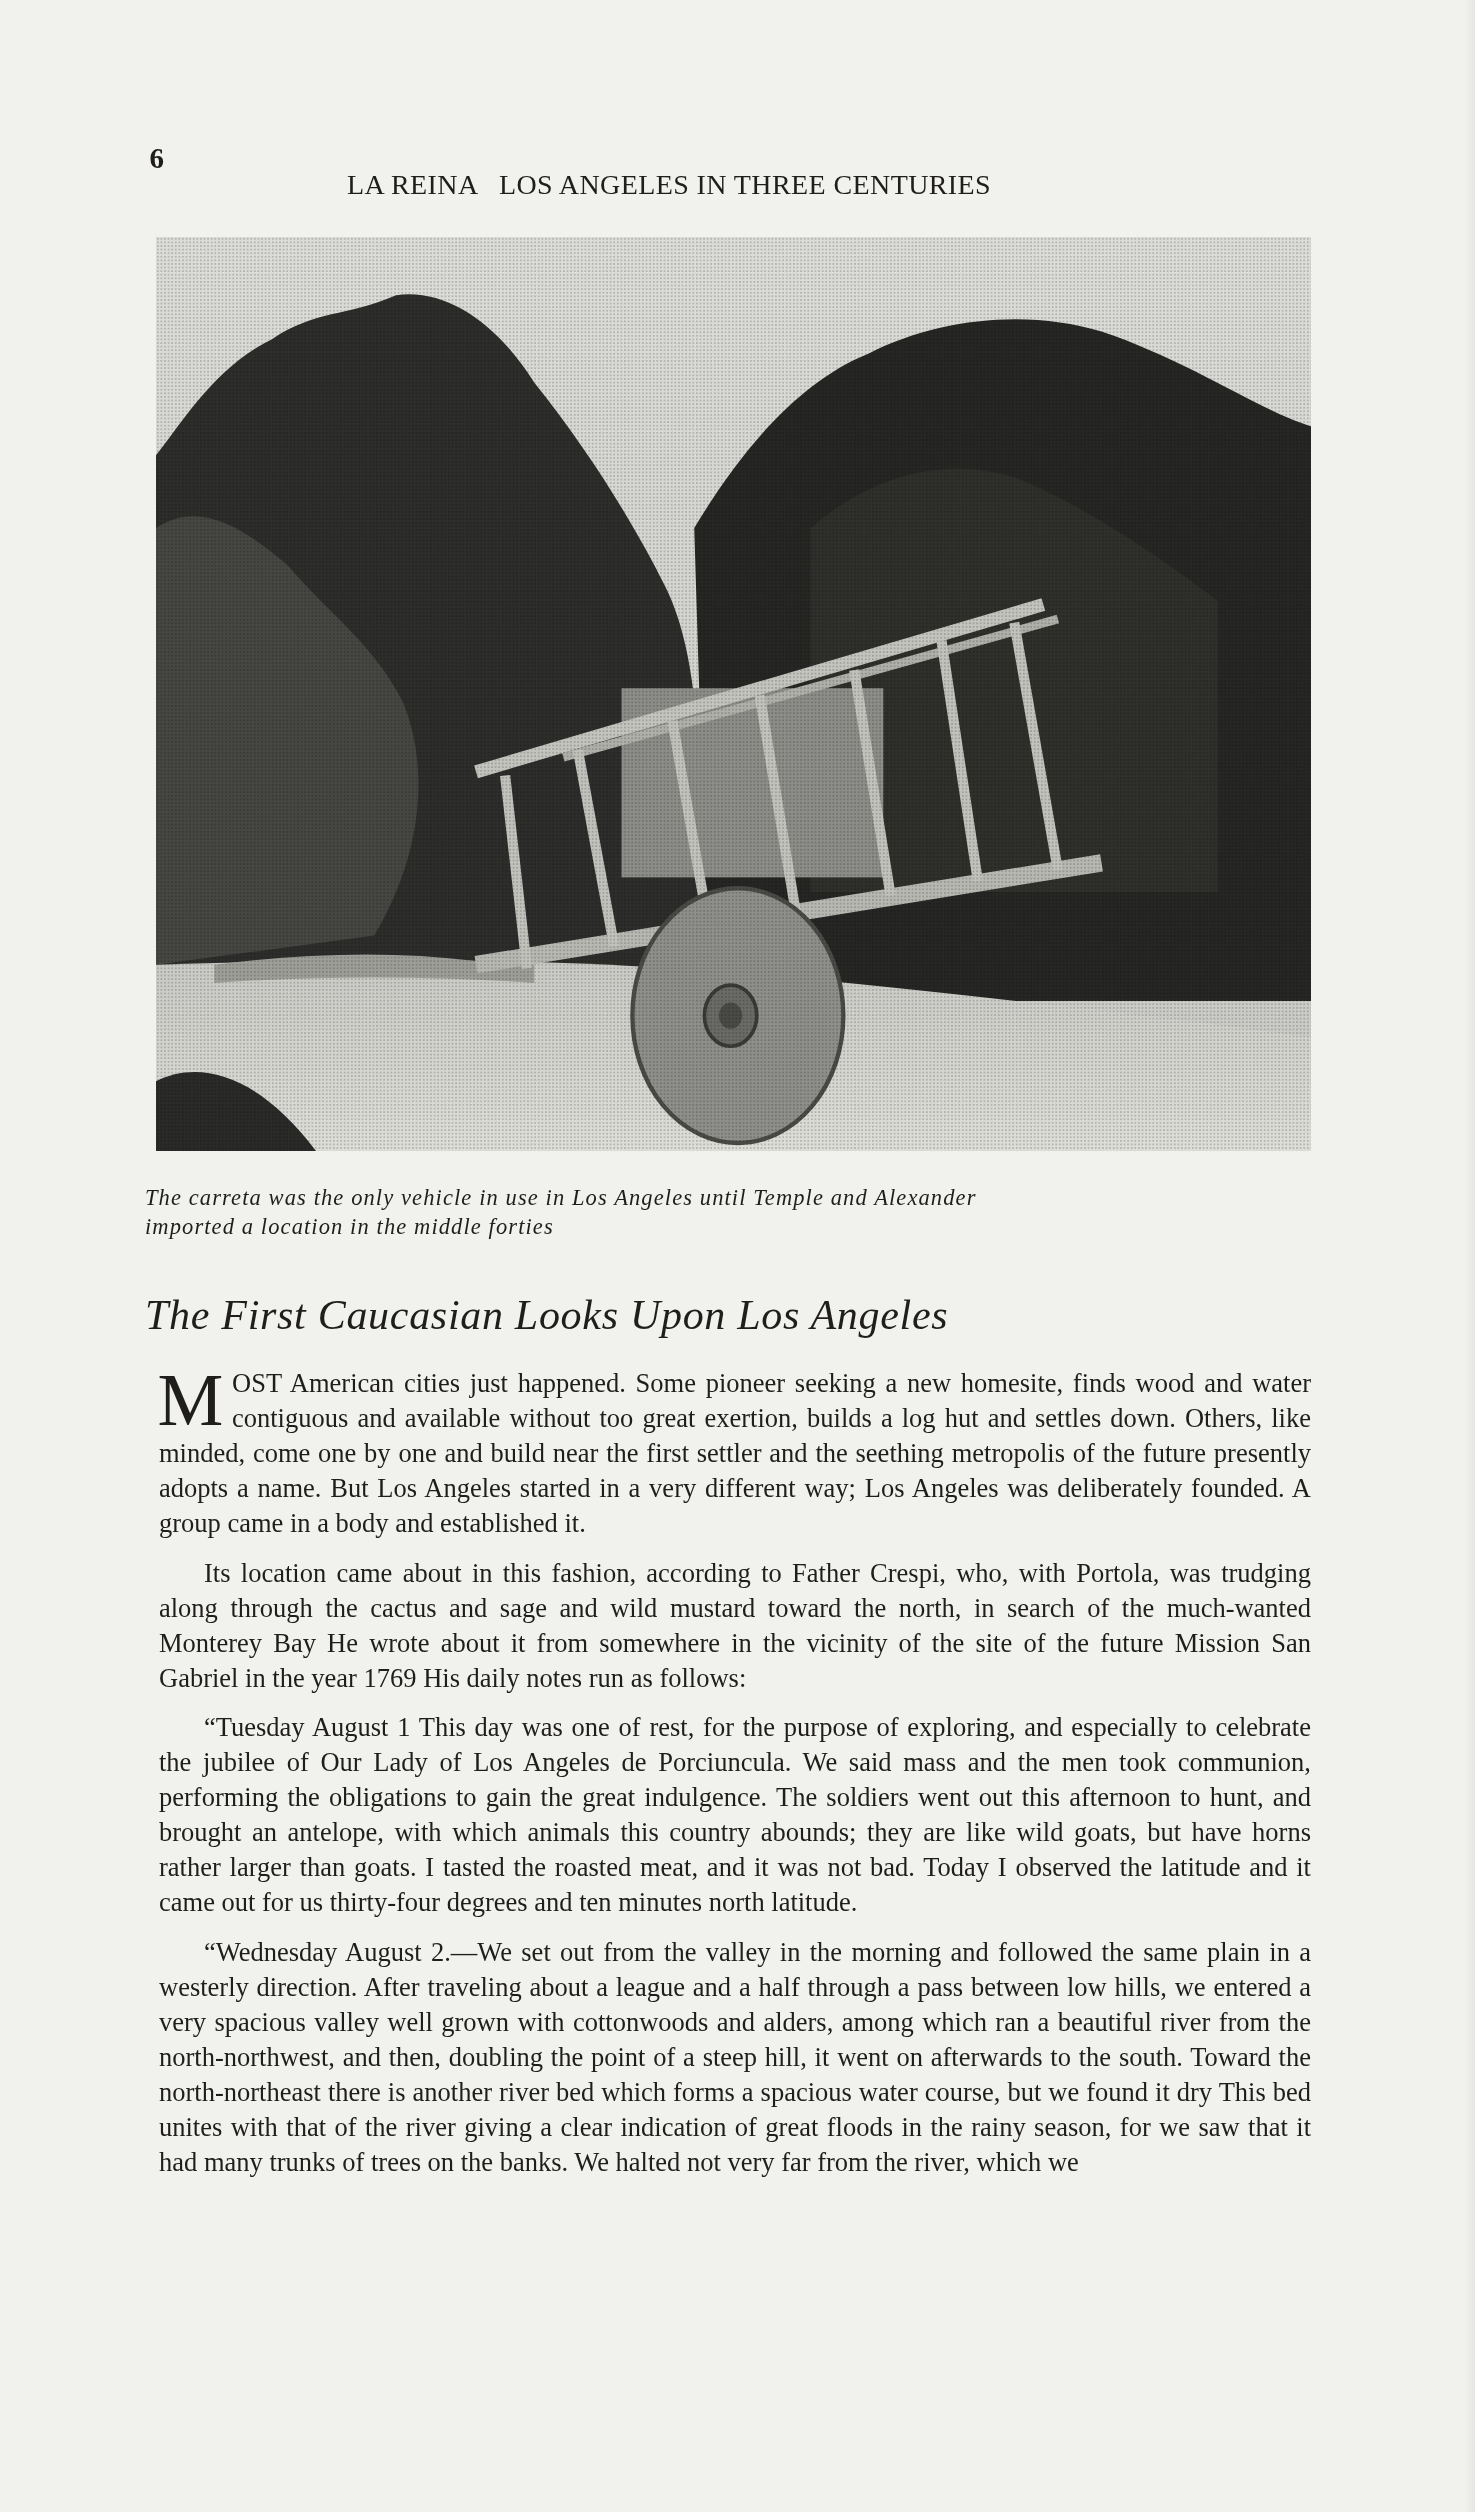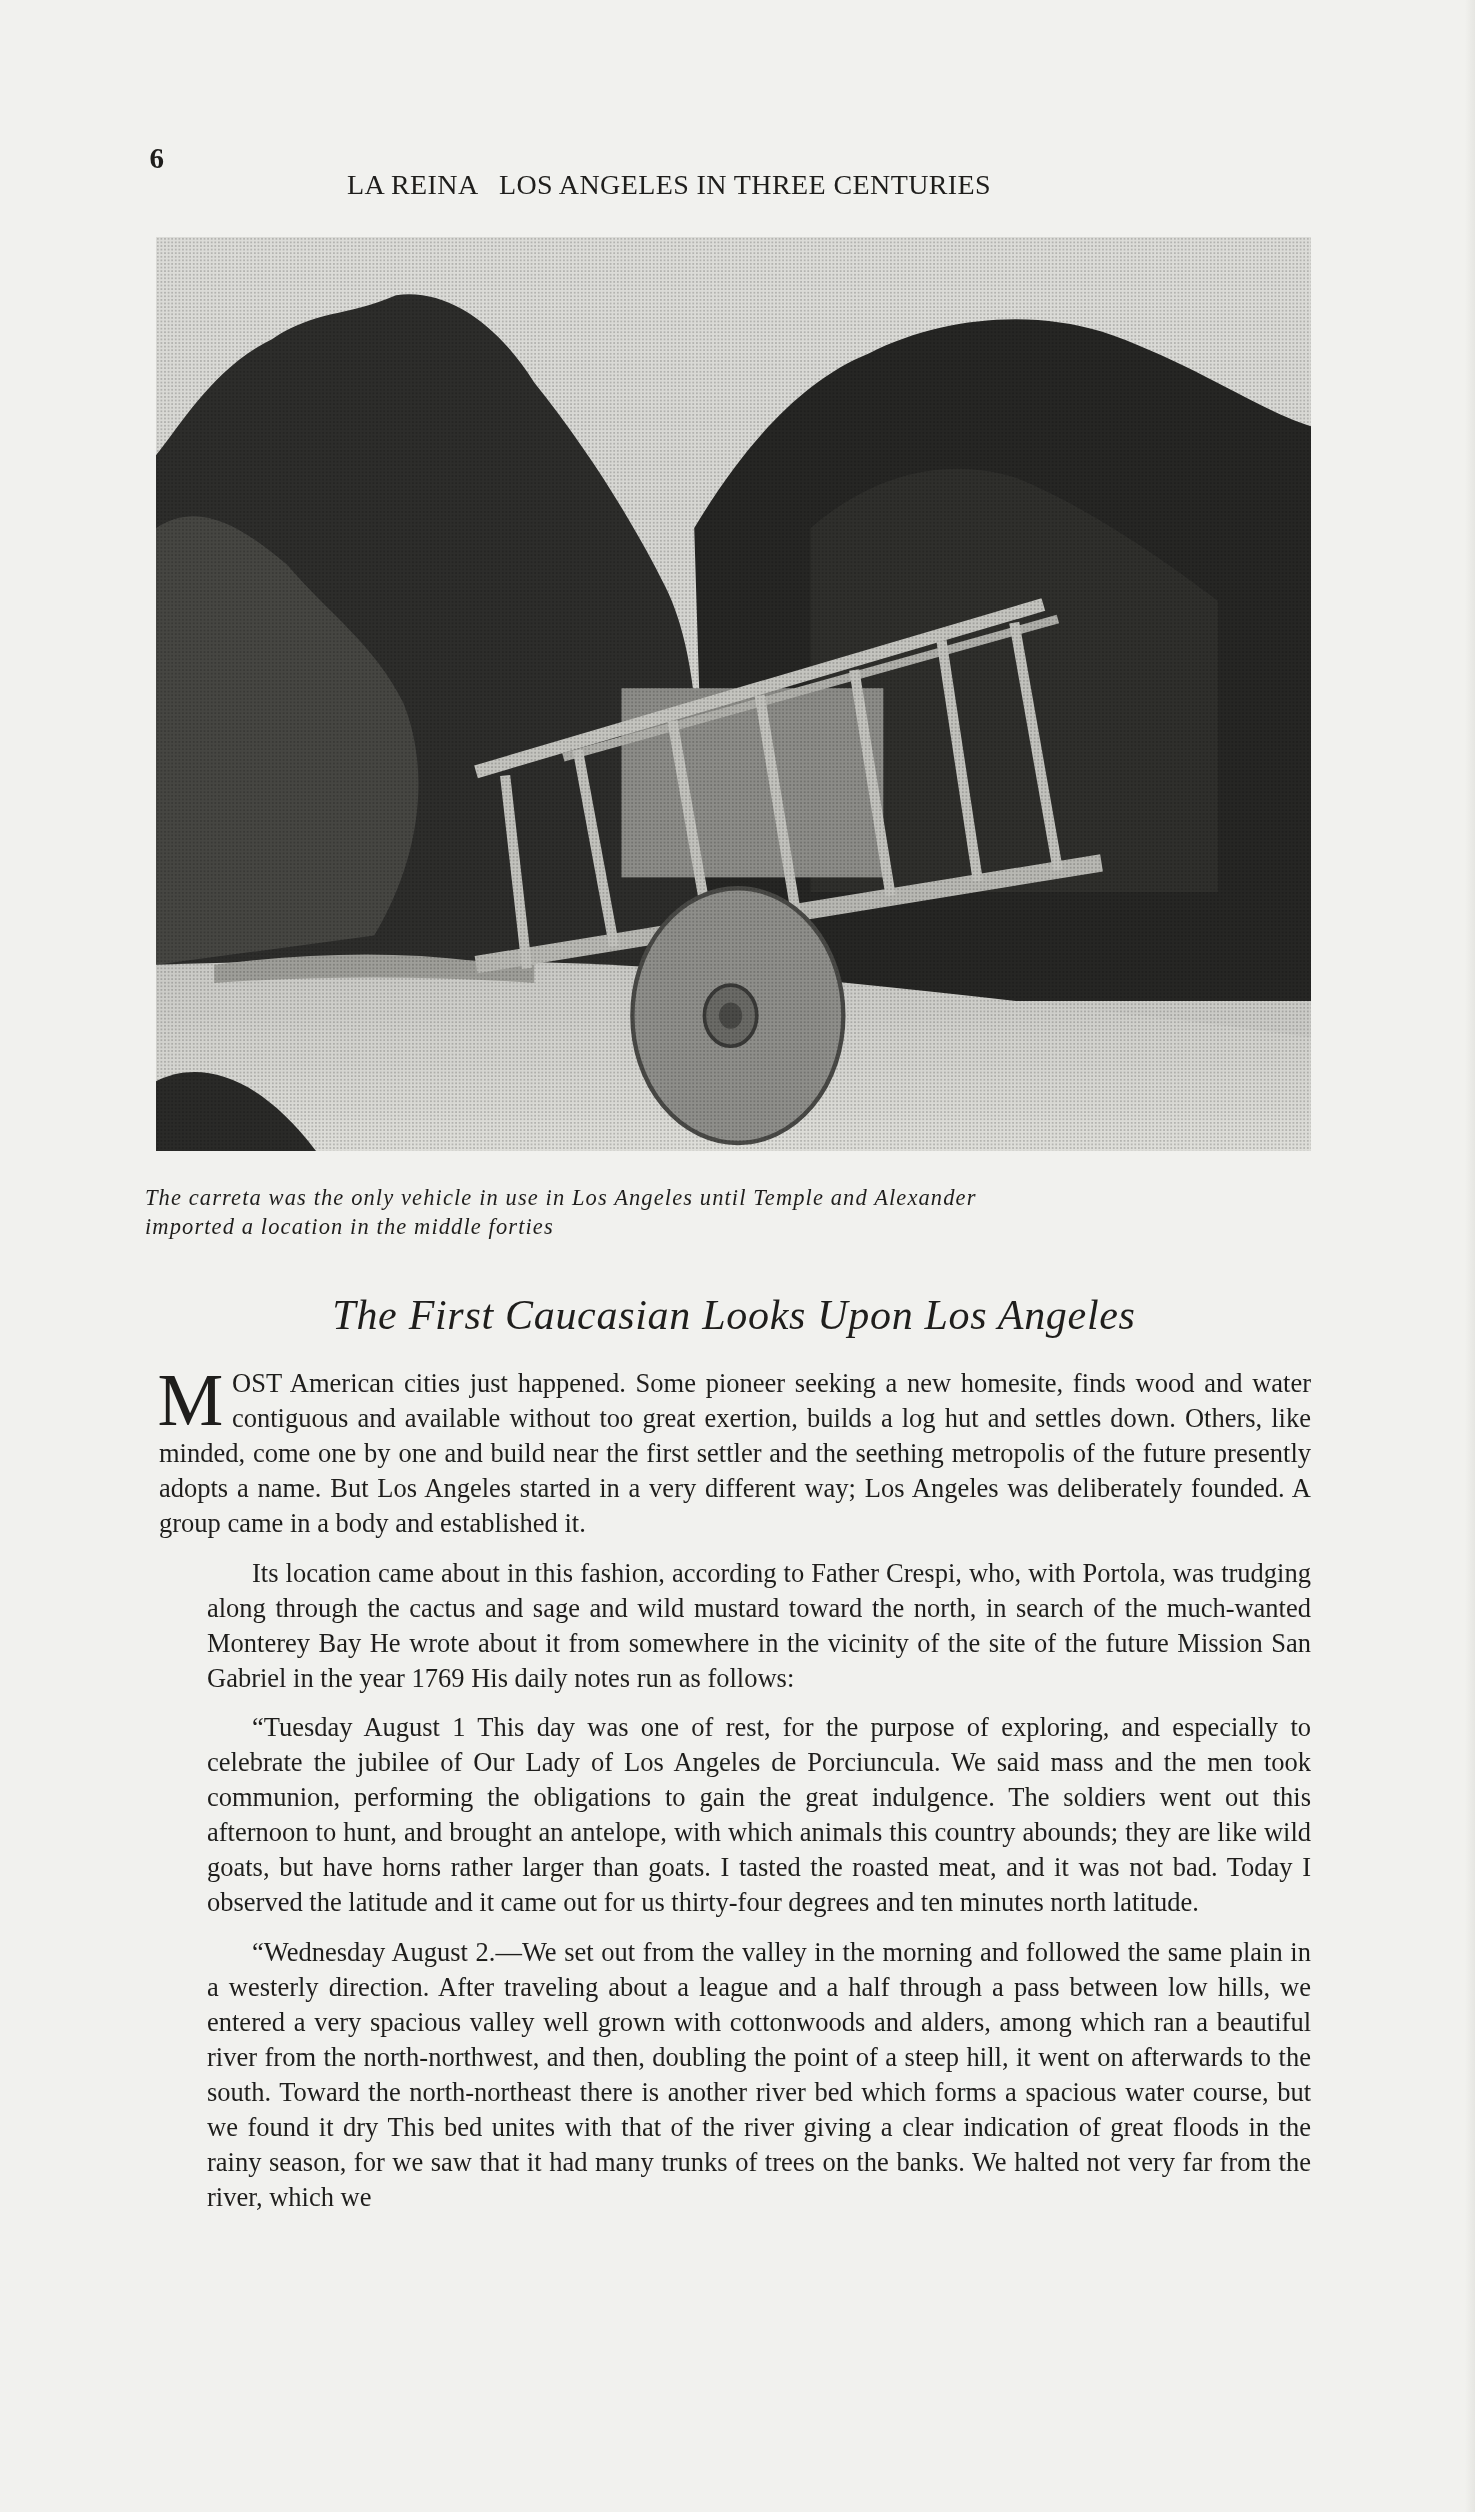--- a/index.html
+++ b/index.html
@@ -42,29 +42,29 @@
       pointer-events: none;
     }
 
     .caption {
       position: absolute; top: 1183px; left: 145px; width: 1178px;
       text-align: left; font-style: italic;
       font-size: 22.5px; line-height: 29px; letter-spacing: 1.1px;
     }
     .article-title {
       position: absolute; top: 1291px; left: 145px; width: 1178px;
-      text-align: center; font-style: italic;
+      text-align: left; font-style: italic;
       font-size: 42px; letter-spacing: 0.7px;
     }
     .body-text {
       position: absolute; top: 1366px; left: 159px; width: 1152px;
       font-size: 26.5px; line-height: 35px; text-align: justify;
     }
     .body-text p { margin: 0 0 14.5px 0; }
-    .body-text p.indent { text-indent: 45px; margin-left: 48px; }
+    .body-text p.indent { text-indent: 45px; }
     .drop-cap {
       float: left; font-size: 74px; line-height: 61px;
       margin: 4.4px 8.7px 0 -1.5px; font-weight: normal;
     }
   </style>
 </head>
 <body>
 
 <div class="page-edge"></div>
 

